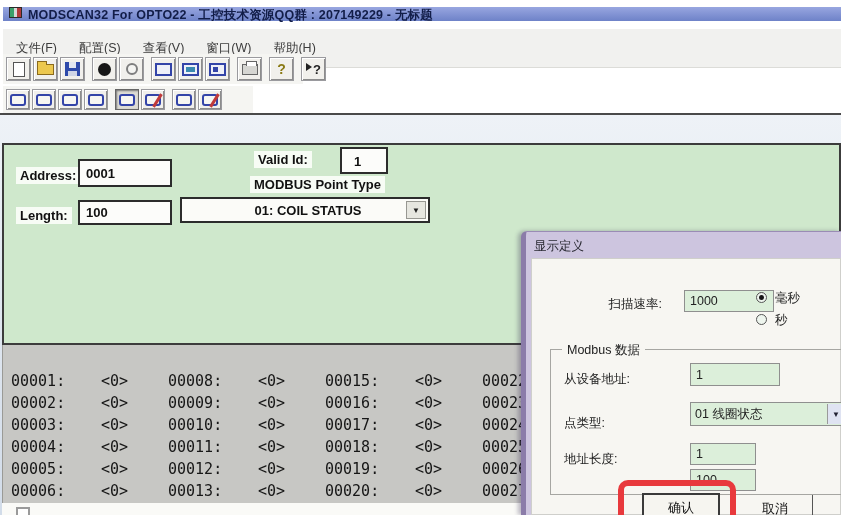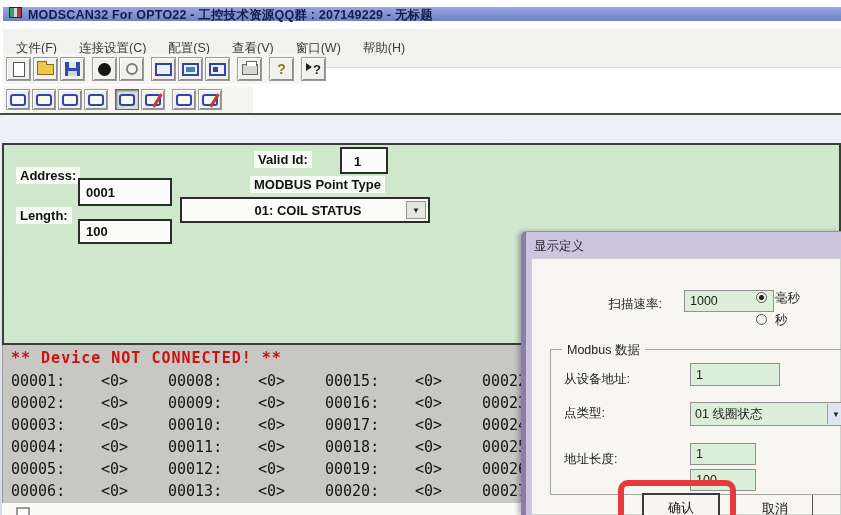--- a/index.html
+++ b/index.html
@@ -61,21 +61,21 @@
   .doc-caption { left:2px; top:116px; right:0; height:27px;
     background:linear-gradient(#f5f8fc,#dde5ef); border:1px solid #b8c2d0;
     display:flex; align-items:center; gap:6px; padding-left:8px; }
   .doc-icon { width:15px; height:11px; border:1px solid #2e2e2e;
     background:linear-gradient(90deg,#e6e6e6 0 35%,#1f7a33 35%); }
   .doc-caption-text { font-size:12.5px; color:#222; }
 
   .form-panel { left:2px; top:143px; right:0; height:202px; background:#cfe8cc; border:2px solid #3c3c3c; }
   .flabel { position:absolute; background:#f7fcf5; padding:1px 4px; font-weight:bold; font-size:13px; color:#111; white-space:nowrap; }
   .finput { position:absolute; border:2px solid #2c2c2c; background:#fcfcfa; font-family:"Liberation Sans",sans-serif;
-    font-weight:bold; font-size:13px; color:#111; padding-left:6px;margin-top:19px; }
+    font-weight:bold; font-size:13px; color:#111; padding-left:6px; }
   .devid-box { left:336px; top:2px; width:48px; height:27px; border:2px solid #2c2c2c; background:#fcfcfa;
     font-weight:bold; font-size:13px; color:#111; padding:5px 0 0 12px; }
   .dropdown { left:176px; top:52px; width:250px; height:26px; border:2px solid #2c2c2c; background:#fbfbf8;
     font-weight:bold; font-size:13px; color:#111; padding:4px 0 0 6px;text-align:center; }
   .dropdown .arrow-btn { position:absolute; right:2px; top:2px; width:20px; height:18px; background:#e6e6e0;
     border:1px solid #979792; display:flex; align-items:center; justify-content:center; font-size:8px; color:#222; }
   .stats-box { left:388px; top:14px; width:248px; height:40px; border:2px solid #1e1e1e; background:#fefefc; padding:2px 6px; }
   .stats-box div { font-weight:bold; font-size:12.5px; line-height:17px; color:#111; }
   .reset-btn { left:494px; top:60px; width:84px; height:23px; background:#f1f0ea; border:1px solid #8a8a8a;
     box-shadow:inset 1px 1px 0 #fff, inset -1px -1px 0 #9a9a9a, 2px 2px 0 #b9b9b4;
@@ -122,21 +122,20 @@
 
 <div class="screen" data-name="application-window">
 
   <div class="abs titlebar" data-name="window-titlebar">
     <span class="app-icon" data-name="app-icon"></span>
     <span class="titlebar-text" data-name="window-title">MODSCAN32 For OPTO22 - 工控技术资源QQ群 : 207149229 - 无标题</span>
   </div>
 
   <div class="abs menubar" data-name="menu-bar">
       <span class="menu-item" data-name="menu-item-1">文件(F)</span>
-      <span class="menu-item" data-name="menu-item-2">连接设置(C)</span>
       <span class="menu-item" data-name="menu-item-3">配置(S)</span>
       <span class="menu-item" data-name="menu-item-4">查看(V)</span>
       <span class="menu-item" data-name="menu-item-5">窗口(W)</span>
       <span class="menu-item" data-name="menu-item-6">帮助(H)</span>
     </div>
 
   <div class="abs toolbar toolbar1" data-name="main-toolbar">
       <div class="tgroup">
         <div class="tbtn" data-name="new-file-button">
           <span data-name="new-file-icon"></span>
@@ -230,21 +229,20 @@
     <span class="flabel" style="left:246px;top:31px;" data-name="point-type-label">MODBUS Point Type</span>
 
     <div class="abs dropdown" data-name="point-type-dropdown">
       <span data-name="point-type-selected">01: COIL STATUS</span>
       <span class="arrow-btn" data-name="chevron-down-icon">▼</span>
     </div>
 
   </div>
 
   <div class="abs data-panel" data-name="register-data-panel">
-    <div class="conn-status" data-name="connection-status">** Device NOT CONNECTED! **</div>
     <div class="data-rows" data-name="data-rows">
         <div class="drow" data-name="data-row"><span class="daddr" data-name="data-address">00001:</span><span class="dval" data-name="data-value">&lt;0&gt;</span><span class="daddr" data-name="data-address">00008:</span><span class="dval" data-name="data-value">&lt;0&gt;</span><span class="daddr" data-name="data-address">00015:</span><span class="dval" data-name="data-value">&lt;0&gt;</span><span class="daddr" data-name="data-address">00022:</span></div>
         <div class="drow" data-name="data-row"><span class="daddr" data-name="data-address">00002:</span><span class="dval" data-name="data-value">&lt;0&gt;</span><span class="daddr" data-name="data-address">00009:</span><span class="dval" data-name="data-value">&lt;0&gt;</span><span class="daddr" data-name="data-address">00016:</span><span class="dval" data-name="data-value">&lt;0&gt;</span><span class="daddr" data-name="data-address">00023:</span></div>
         <div class="drow" data-name="data-row"><span class="daddr" data-name="data-address">00003:</span><span class="dval" data-name="data-value">&lt;0&gt;</span><span class="daddr" data-name="data-address">00010:</span><span class="dval" data-name="data-value">&lt;0&gt;</span><span class="daddr" data-name="data-address">00017:</span><span class="dval" data-name="data-value">&lt;0&gt;</span><span class="daddr" data-name="data-address">00024:</span></div>
         <div class="drow" data-name="data-row"><span class="daddr" data-name="data-address">00004:</span><span class="dval" data-name="data-value">&lt;0&gt;</span><span class="daddr" data-name="data-address">00011:</span><span class="dval" data-name="data-value">&lt;0&gt;</span><span class="daddr" data-name="data-address">00018:</span><span class="dval" data-name="data-value">&lt;0&gt;</span><span class="daddr" data-name="data-address">00025:</span></div>
         <div class="drow" data-name="data-row"><span class="daddr" data-name="data-address">00005:</span><span class="dval" data-name="data-value">&lt;0&gt;</span><span class="daddr" data-name="data-address">00012:</span><span class="dval" data-name="data-value">&lt;0&gt;</span><span class="daddr" data-name="data-address">00019:</span><span class="dval" data-name="data-value">&lt;0&gt;</span><span class="daddr" data-name="data-address">00026:</span></div>
         <div class="drow" data-name="data-row"><span class="daddr" data-name="data-address">00006:</span><span class="dval" data-name="data-value">&lt;0&gt;</span><span class="daddr" data-name="data-address">00013:</span><span class="dval" data-name="data-value">&lt;0&gt;</span><span class="daddr" data-name="data-address">00020:</span><span class="dval" data-name="data-value">&lt;0&gt;</span><span class="daddr" data-name="data-address">00027:</span></div>
         <div class="drow" data-name="data-row"><span class="daddr" data-name="data-address">00007:</span><span class="dval" data-name="data-value">&lt;0&gt;</span><span class="daddr" data-name="data-address">00014:</span><span class="dval" data-name="data-value">&lt;0&gt;</span><span class="daddr" data-name="data-address">00021:</span><span class="dval" data-name="data-value">&lt;0&gt;</span><span class="daddr" data-name="data-address">00028:</span></div>
       </div>
   </div>
@@ -263,21 +261,21 @@
       <span class="dlabel" style="left:243px;top:31px;" data-name="radio-milliseconds-label">毫秒</span>
       <span class="radio" style="left:224px;top:55px;" data-name="radio-seconds"></span>
       <span class="dlabel" style="left:243px;top:53px;" data-name="radio-seconds-label">秒</span>
 
       <div class="group-box" data-name="modbus-data-group"></div>
       <span class="group-legend" data-name="modbus-data-group-title">Modbus 数据</span>
 
       <span class="dlabel" style="left:32px;top:112px;" data-name="slave-address-label">从设备地址:</span>
       <input class="dinput" style="left: 158px; top: 104px; width: 90px; height: 23px;" data-name="slave-address-input" value="1">
 
-      <span class="dlabel" style="left:32px;top:146px;" data-name="dialog-point-type-label">点类型:</span>
+      <span class="dlabel" style="left:32px;top:156px;" data-name="dialog-point-type-label">点类型:</span>
       <div class="dselect" data-name="dialog-point-type-dropdown">
         <span data-name="dialog-point-type-selected">01 线圈状态</span>
         <span class="arrow-btn" data-name="chevron-down-icon">▼</span>
       </div>
 
       <span class="dlabel" style="left:32px;top:192px;" data-name="address-length-label">地址长度:</span>
       <input class="dinput" style="left: 158px; top: 184px; width: 66px; height: 22px;" data-name="dialog-address-input" value="1">
       <input class="dinput" style="left: 158px; top: 210px; width: 66px; height: 22px;" data-name="dialog-length-input" value="100">
 
       <div class="ok-btn" data-name="ok-button">确认</div>

